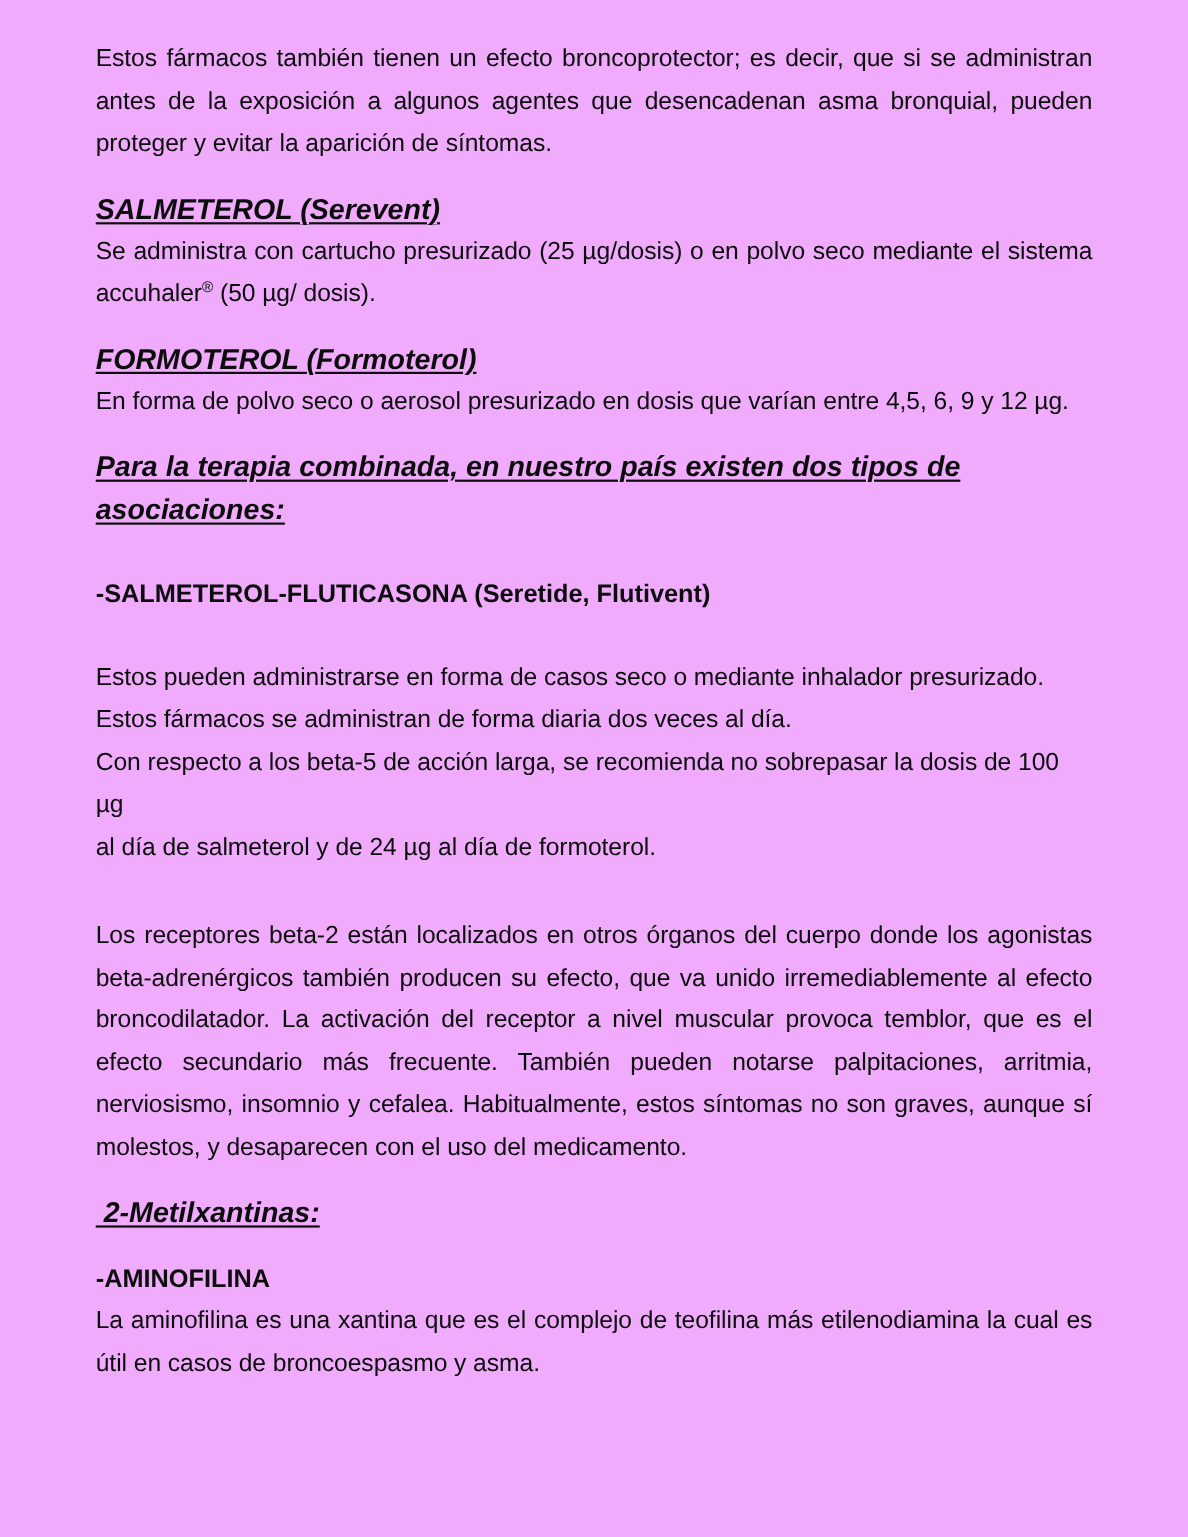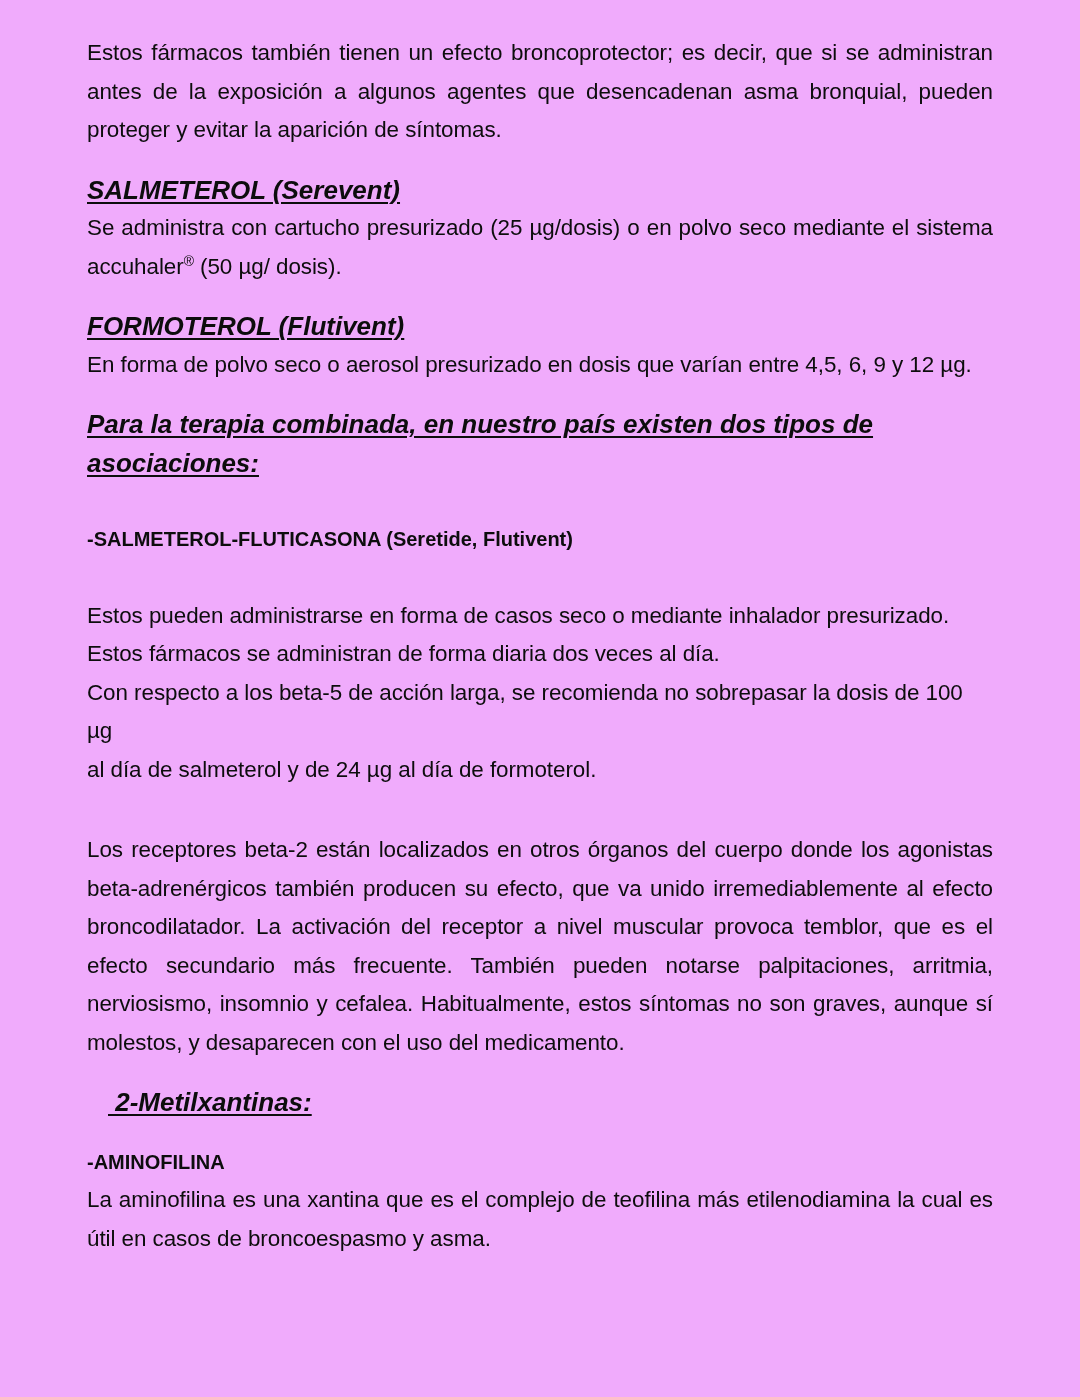--- a/index.html
+++ b/index.html
@@ -47,53 +47,53 @@
     color: #0d0d0d;
     font-style: italic;
   }
   p.heading .u {
     text-decoration: underline;
     text-underline-offset: 3px;
     text-decoration-thickness: 2px;
   }
   p.boldline {
     margin: 0;
-    font-size: 20px;
+    font-size: 23px;
     line-height: 38.5px;
     font-weight: bold;
     text-align: left;
     color: #0d0d0d;
   }
   .gap-sm { height: 21px; }
   .gap-md { height: 38px; }
   .gap-lg { height: 42px; }
   sup.reg {
     font-size: 0.62em;
     vertical-align: super;
     line-height: 0;
   }
-  .nowrap { white-space: pre; margin-left: 21px; }
+  .nowrap { white-space: pre; }
 </style>
 </head>
 <body>
 
 <div class="page">
   <div class="doc-body">
 
     <p class="para">Estos fármacos también tienen un efecto broncoprotector; es decir, que si se administran antes de la exposición a algunos agentes que desencadenan asma bronquial, pueden proteger y evitar la aparición de síntomas.</p>
 
     <div class="gap-sm"></div>
 
     <p class="heading"><span class="u">SALMETEROL (Serevent)</span></p>
 
     <p class="para"><span> Se administra con cartucho presurizado (25 µg/dosis) o en polvo seco mediante el sistema accuhaler</span><sup class="reg">®</sup><span> (50 µg/ dosis).</span></p>
 
     <div class="gap-sm"></div>
 
-    <p class="heading"><span class="u">FORMOTEROL (Flutivent)</span></p>
+    <p class="heading"><span class="u">FORMOTEROL (Formoterol)</span></p>
 
     <p class="para left">En forma de polvo seco o aerosol presurizado en dosis que varían entre 4,5, 6, 9 y 12 µg.</p>
 
     <div class="gap-sm"></div>
 
     <p class="heading"><span class="u">Para la terapia combinada, en nuestro país existen dos tipos de asociaciones:</span></p>
 
     <div class="gap-md"></div>
 
     <p class="boldline">-SALMETEROL-FLUTICASONA (Seretide, Flutivent)</p>

